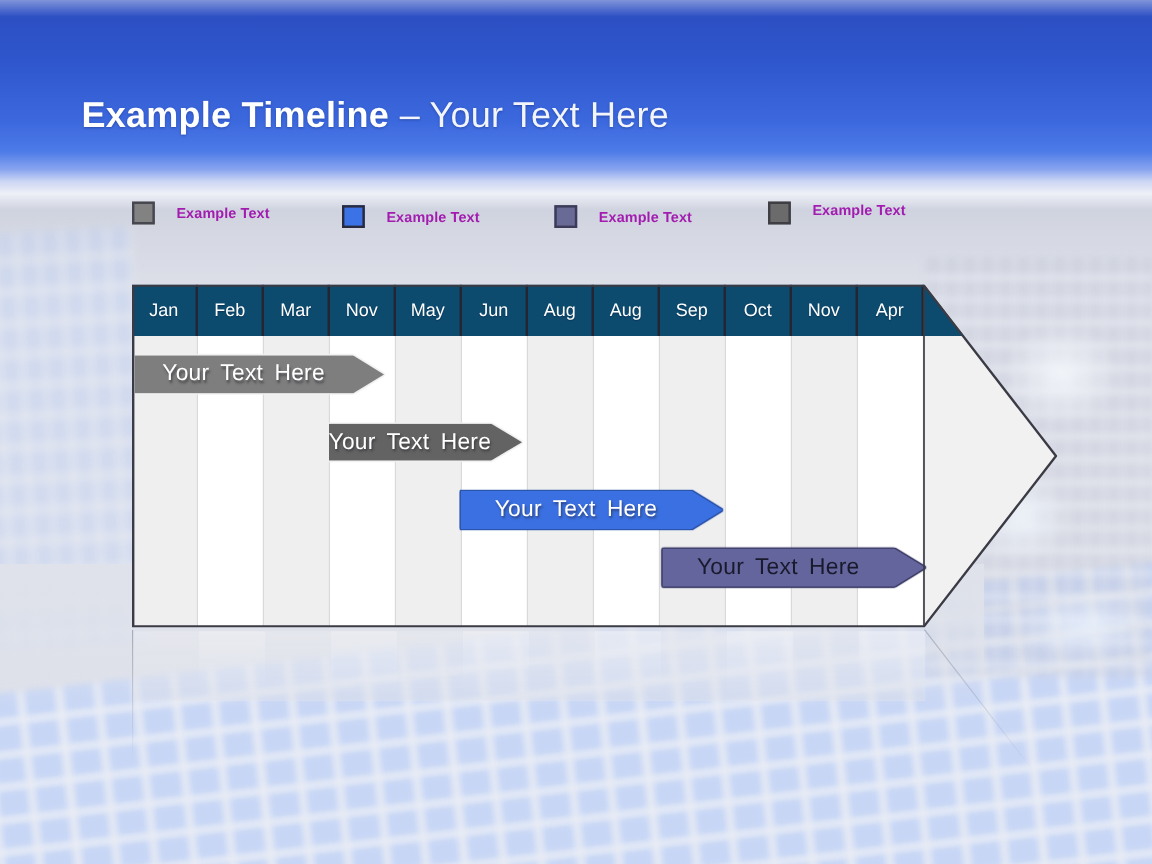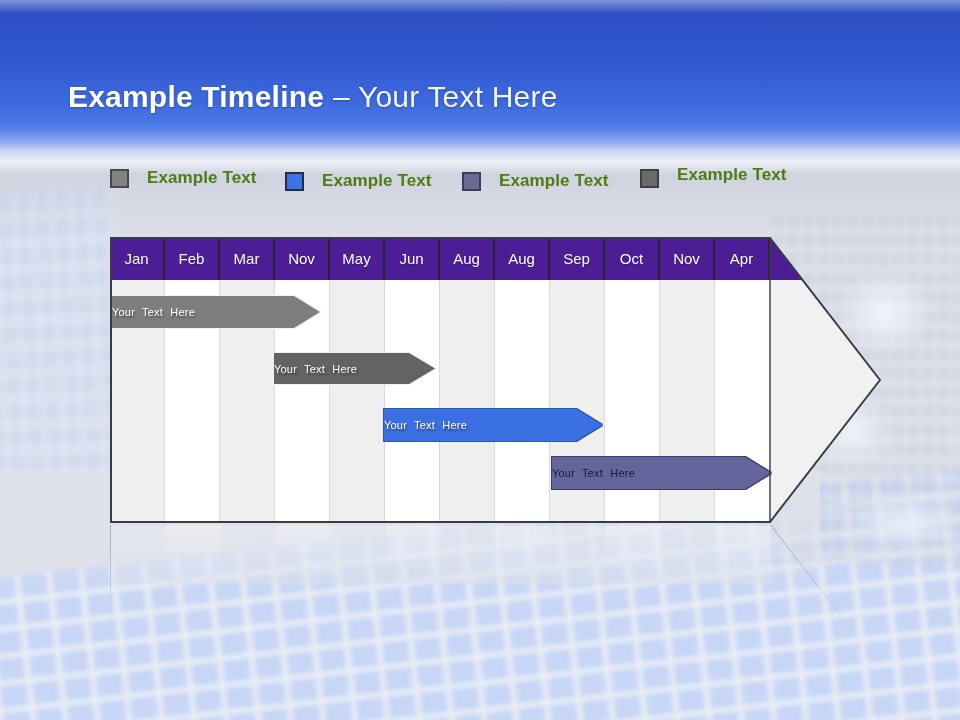--- a/index.html
+++ b/index.html
@@ -53,38 +53,38 @@
     letter-spacing:.2px;text-shadow:0 1px 2px rgba(0,20,80,.35);white-space:nowrap;}
   .title .bold{font-weight:700;}
   .title .light{font-weight:400;margin-left:9px;color:#f2f5fc;text-align:right;}
 
   
   .legend{position:absolute;left:0;top:0;width:100%;height:0;z-index:4;}
   .legend-item{position:absolute;top:168px;display:flex;align-items:center;}
   .legend-item.li2,.legend-item.li3{top:171px;}
   .legend-item.li4 .legend-label{transform:translateY(-3px);}
   .swatch{width:19px;height:19px;border:2px solid #444;box-sizing:border-box;display:inline-block;}
-  .legend-label{font-weight:700;font-size:17px;color:#4d7c0f;margin-left:18px;letter-spacing:.1px;}
+  .legend-label{font-weight:700;font-size:12px;color:#a21caf;margin-left:18px;letter-spacing:.1px;}
 
   
   .timeline{position:absolute;left:110px;top:237px;width:771px;height:286px;z-index:5;
     clip-path:polygon(0 0, 660px 0, 100% 50%, 660px 100%, 0 100%);}
   .tri-area{position:absolute;left:660px;top:0;width:111px;height:100%;background:#f1f1f1;}
   .col{position:absolute;top:0;bottom:0;width:55px;border-right:1px solid #d9d9d9;box-sizing:border-box;}
   .month-row{position:absolute;left:0;top:0;width:100%;height:43px;display:flex;}
   .month-cell{flex:0 0 55px;width:55px;height:43px;box-sizing:border-box;border-right:2px solid #252532;
     display:flex;align-items:center;justify-content:center;color:#fff;font-size:15px;
     text-shadow:0 1px 1px rgba(0,0,30,.3);}
 
   
   .bar{position:absolute;z-index:3;}
   .bar-shape{width:100%;height:100%;box-sizing:border-box;
     clip-path:polygon(0 0, calc(100% - 26px) 0, 100% 50%, calc(100% - 26px) 100%, 0 100%);
-    display:flex;align-items:center;padding-right:26px;
-    font-size:11px;word-spacing:4px;letter-spacing:.2px;white-space:nowrap;}
+    display:flex;align-items:center;justify-content:center;padding-right:26px;
+    font-size:19px;word-spacing:4px;letter-spacing:.2px;white-space:nowrap;}
   .bar-shape span.shadowed{text-shadow:1px 2px 2px rgba(30,30,40,.55);}
 
   .outline-svg{position:absolute;left:110px;top:237px;width:771px;height:286px;z-index:6;pointer-events:none;}
 </style>
 </head>
 <body>
 
 <div class="top-glow"></div>
 <div class="mosaic mosaic-bottom"></div>
 <div class="mosaic mosaic-left"></div>
@@ -126,21 +126,21 @@
       <div class="col" style="left: 165px; background: rgb(255, 255, 255);"></div>
       <div class="col" style="left: 220px; background: rgb(239, 239, 239);"></div>
       <div class="col" style="left: 275px; background: rgb(255, 255, 255);"></div>
       <div class="col" style="left: 330px; background: rgb(239, 239, 239);"></div>
       <div class="col" style="left: 385px; background: rgb(255, 255, 255);"></div>
       <div class="col" style="left: 440px; background: rgb(239, 239, 239);"></div>
       <div class="col" style="left: 495px; background: rgb(255, 255, 255);"></div>
       <div class="col" style="left: 550px; background: rgb(239, 239, 239);"></div>
       <div class="col" style="left: 605px; background: rgb(255, 255, 255);"></div>
     </div>
-  <div class="month-row" style="background: #4c1d95;">
+  <div class="month-row" style="background: #0c4a6e;">
       <div class="month-cell">Jan</div>
       <div class="month-cell">Feb</div>
       <div class="month-cell">Mar</div>
       <div class="month-cell">Nov</div>
       <div class="month-cell">May</div>
       <div class="month-cell">Jun</div>
       <div class="month-cell">Aug</div>
       <div class="month-cell">Aug</div>
       <div class="month-cell">Sep</div>
       <div class="month-cell">Oct</div>

